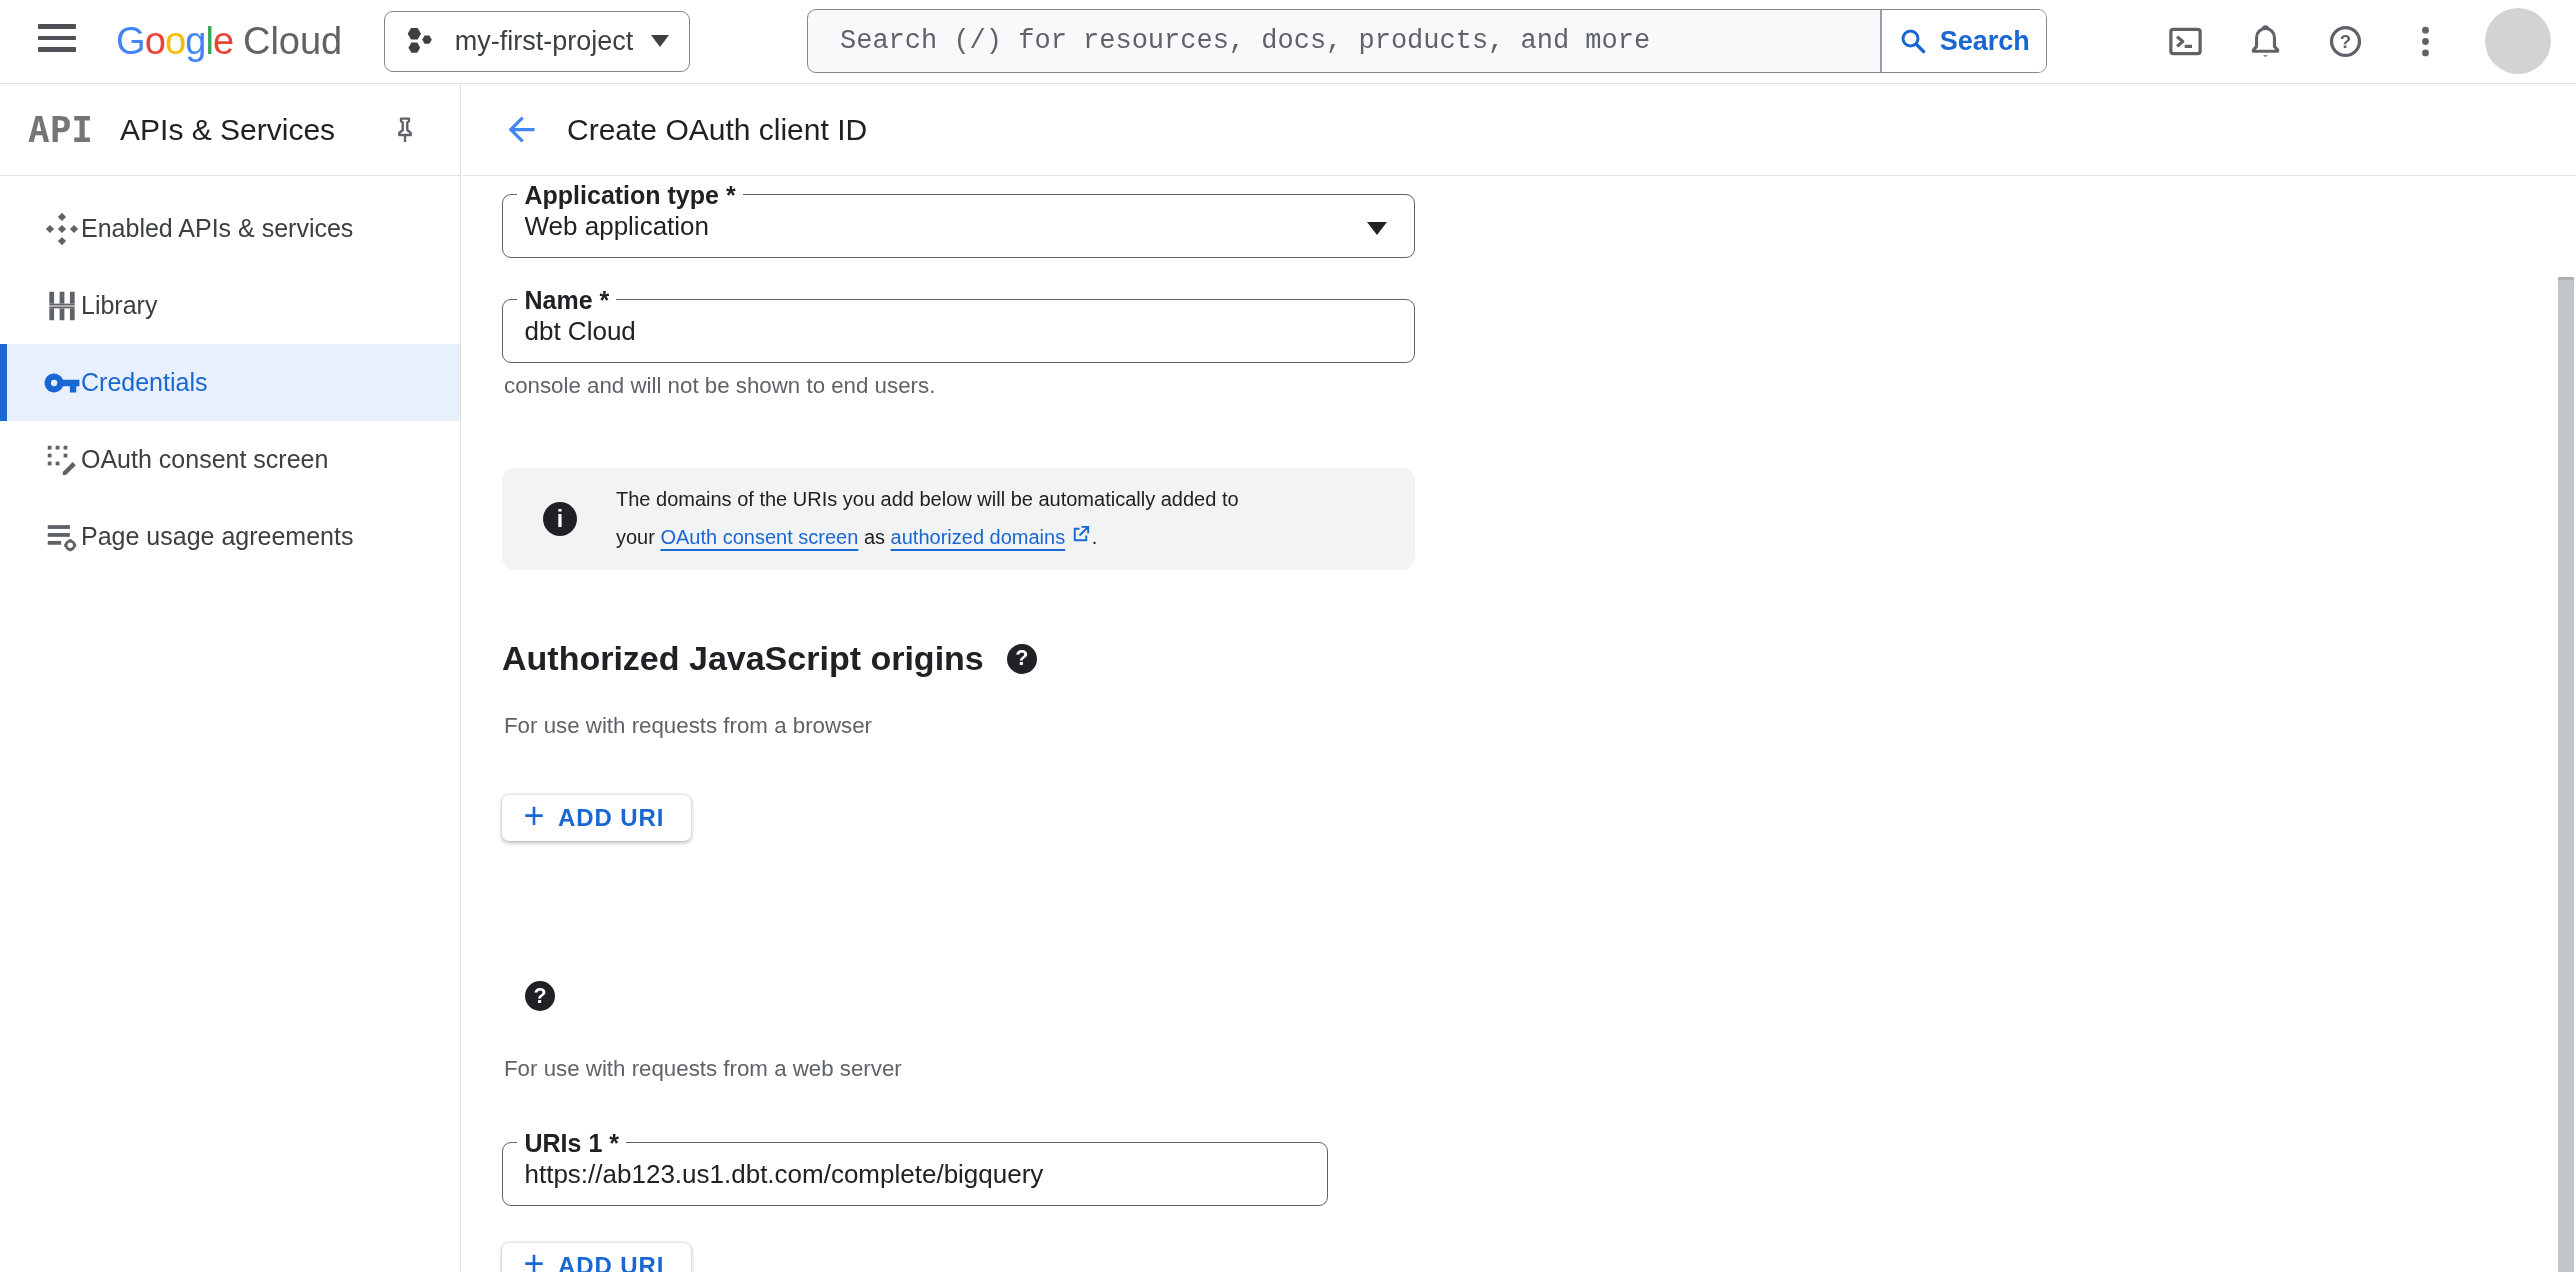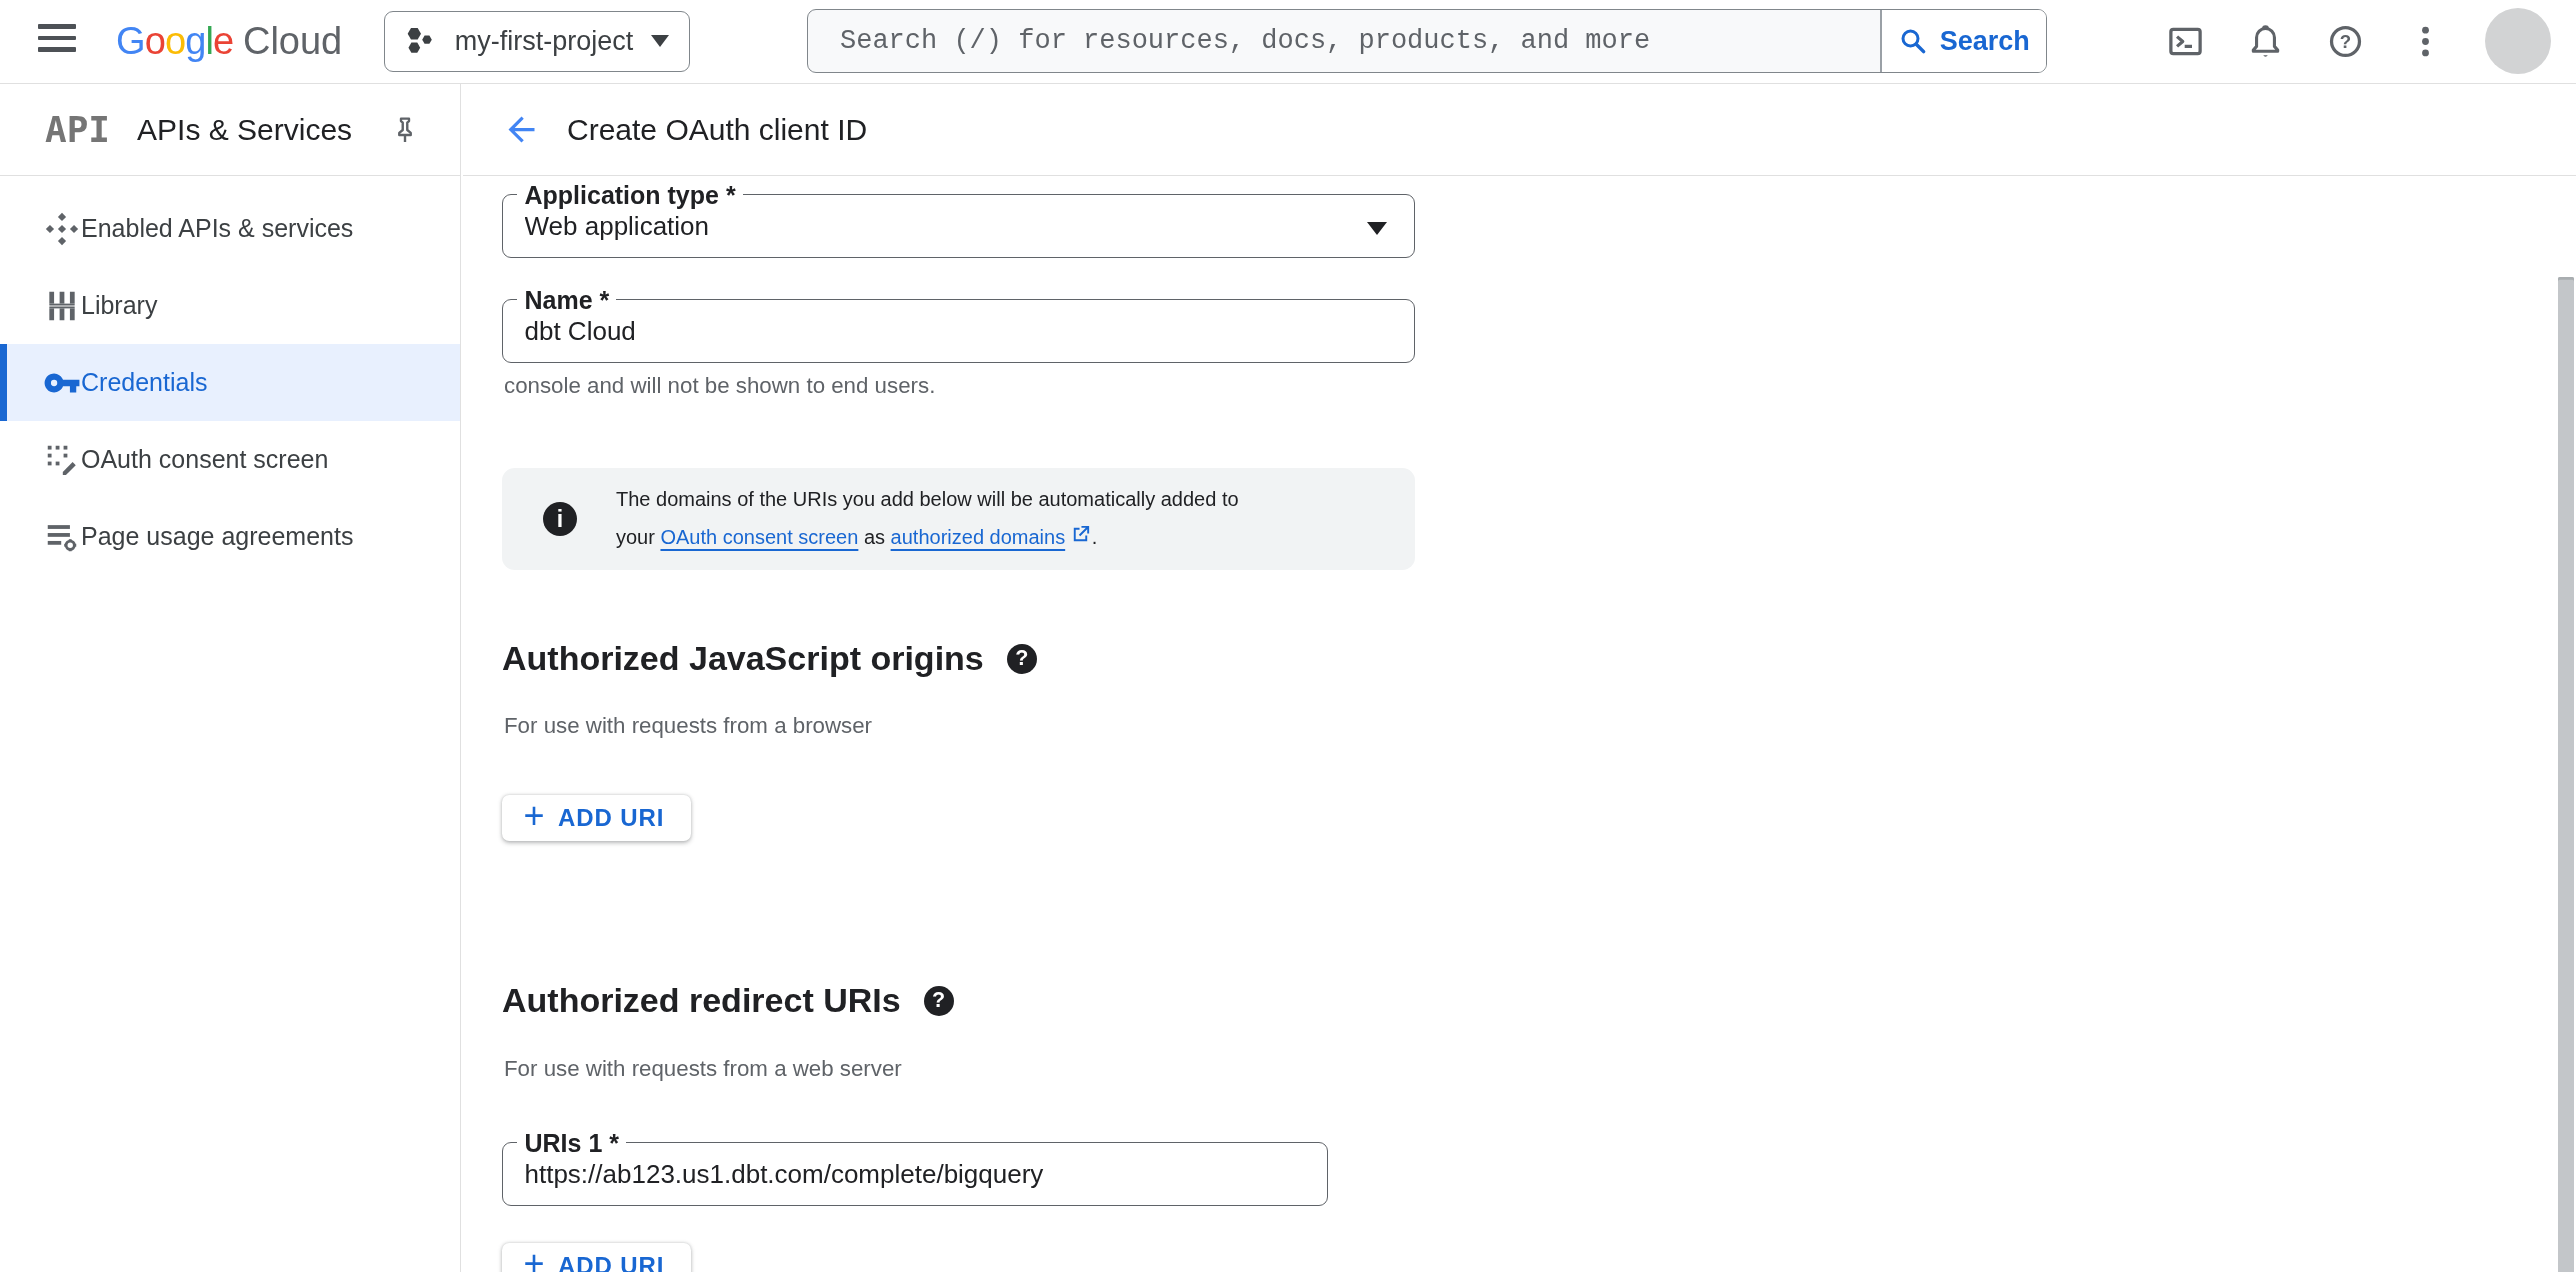--- a/index.html
+++ b/index.html
@@ -35,21 +35,21 @@
   .search-btn { width:164px; background:#fff; border:none; display:flex; align-items:center; justify-content:center;
                 gap:11.6px; color:#1967d2; font-family:inherit; font-size:27px; font-weight:bold; cursor:pointer; }
 
   .topbar-icons { position:absolute; right:25px; top:0; height:82px; display:flex; align-items:center; gap:39px; }
   .tb-icon { width:41px; height:41px; display:flex; align-items:center; justify-content:center; cursor:pointer; }
   .avatar { width:66px; height:66px; border-radius:50%; background:#d2d3d4; cursor:pointer; }
 
   
   .sidebar { position:absolute; top:84px; left:0; width:461px; height:1189px; background:#fff;
              border-right:1.8px solid #e0e0e0; }
-  .sidebar-header { height:92px; border-bottom:1.8px solid #e0e0e0; display:flex; align-items:center; padding-left:45px; }
+  .sidebar-header { height:92px; border-bottom:1.8px solid #e0e0e0; display:flex; align-items:center; padding-left:28px; }
   .api-logo { font-family:"DejaVu Sans Mono","Liberation Mono",monospace; font-weight:bold;
               font-size:36px; color:#757575; letter-spacing:0px; }
   .sidebar-title { font-size:30px; color:#202124; margin-left:27px; }
   .pin-btn { margin-left:auto; margin-right:39px; cursor:pointer; display:flex; }
   .nav { padding-top:14.3px; }
   .nav-item { position:relative; height:77px; display:flex; align-items:center; padding-left:43px; cursor:pointer; }
   .nav-icon { width:38px; height:38px; display:flex; align-items:center; justify-content:center; }
   .nav-label { font-size:25px; color:#3c4043; }
   .nav-item.selected { background:#e8f0fe; }
   .nav-item.selected::before { content:""; position:absolute; left:0; top:0; bottom:0; width:7.2px; background:#1967d2; }
@@ -335,21 +335,20 @@
       <span class="help-circle">?</span>
     </div>
     <div class="section-sub" id="js-origins-sub">For use with requests from a browser</div>
 
     <button class="add-uri-btn" id="add-uri-1">
       <span class="add-plus">+</span>
       <span>ADD URI</span>
     </button>
 
     <div class="section-title" id="redirect-title">
-      <span>Authorized redirect URIs</span>
       <span class="help-circle">?</span>
     </div>
     <div class="section-sub" id="redirect-sub">For use with requests from a web server</div>
 
     <div class="mfield" id="uris-field">
       <span class="mlabel">URIs 1 *</span>
       <input class="mvalue" type="text" value="https://ab123.us1.dbt.com/complete/bigquery" style="">
     </div>
 
     <button class="add-uri-btn" id="add-uri-2">

